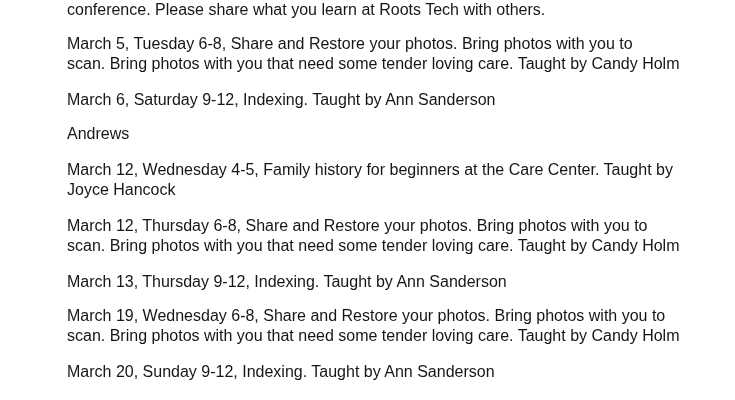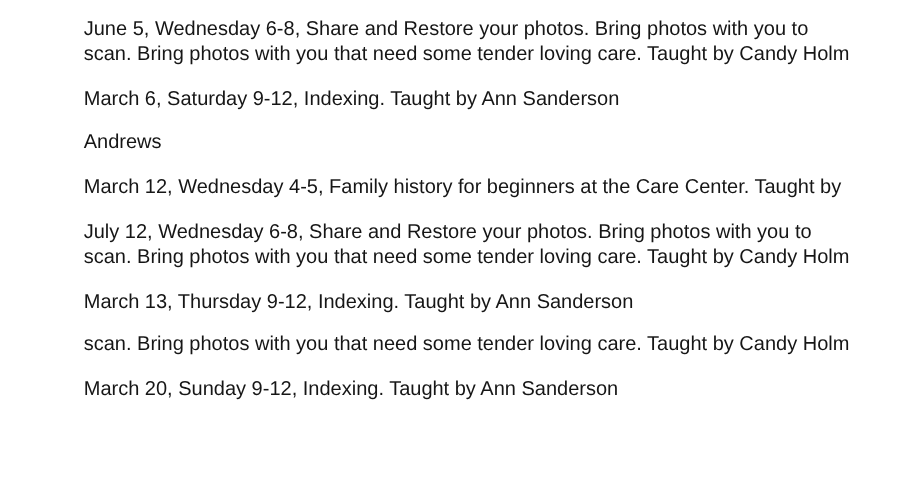--- a/index.html
+++ b/index.html
@@ -28,53 +28,58 @@
   }
   .line {
     white-space: pre;   
   }
 </style>
 </head>
 <body>
 
 <div class="doc-content">
 
+  <p class="para">
+    <span class="line">conference. Please share what you learn at Roots Tech with others.</span>
+  </p>
 
   <p class="para">
     </p>
-    <div class="line">June 5, Wednesday 6-8, Share and Restore your photos. Bring photos with you to</div>
+    <div class="line">March 5, Tuesday 6-8, Share and Restore your photos. Bring photos with you to</div>
     <div class="line">scan. Bring photos with you that need some tender loving care. Taught by Candy Holm</div>
   <p></p>
 
   <p class="para">
     <span class="line">March 6, Saturday 9-12, Indexing. Taught by Ann Sanderson</span>
   </p>
 
   <p class="para">
     </p>
     <div class="line">Andrews</div>
   <p></p>
 
   <p class="para">
     </p>
     <div class="line">March 12, Wednesday 4-5, Family history for beginners at the Care Center. Taught by</div>
+    <div class="line">Joyce Hancock</div>
   <p></p>
 
   <p class="para">
     </p>
-    <div class="line">July 12, Wednesday 6-8, Share and Restore your photos. Bring photos with you to</div>
+    <div class="line">March 12, Thursday 6-8, Share and Restore your photos. Bring photos with you to</div>
     <div class="line">scan. Bring photos with you that need some tender loving care. Taught by Candy Holm</div>
   <p></p>
 
   <p class="para">
     <span class="line">March 13, Thursday 9-12, Indexing. Taught by Ann Sanderson</span>
   </p>
 
   <p class="para">
     </p>
+    <div class="line">March 19, Wednesday 6-8, Share and Restore your photos. Bring photos with you to</div>
     <div class="line">scan. Bring photos with you that need some tender loving care. Taught by Candy Holm</div>
   <p></p>
 
   <p class="para">
     <span class="line">March 20, Sunday 9-12, Indexing. Taught by Ann Sanderson</span>
   </p>
 
 </div>
 
 </body></html>

